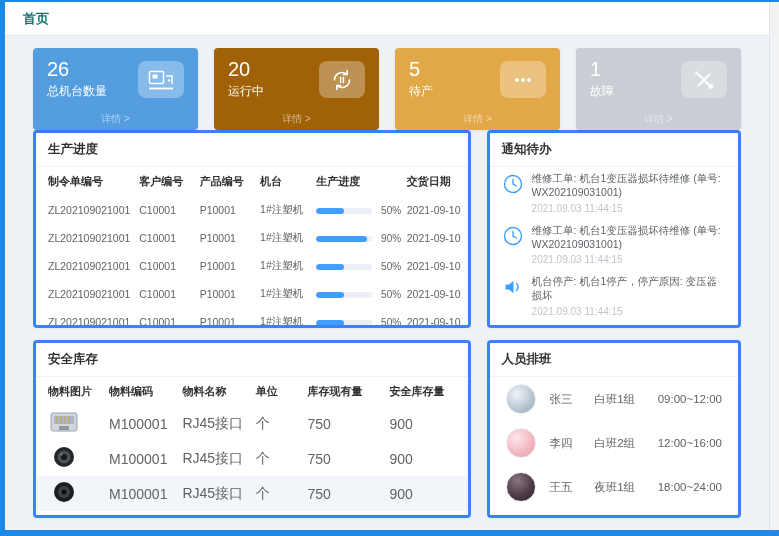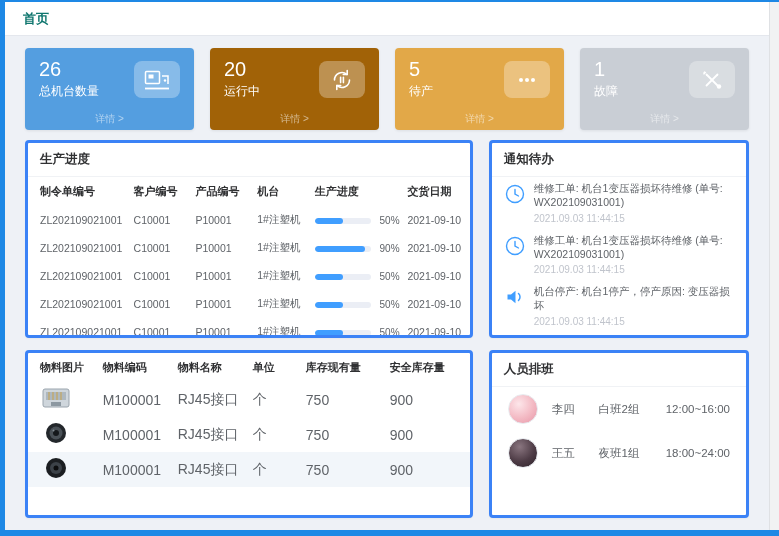--- a/index.html
+++ b/index.html
@@ -6,21 +6,21 @@
   html,body { width:779px; height:536px; }
   body { font-family:"Liberation Sans","DejaVu Sans",sans-serif; }
 
   .screen { position:relative; width:779px; height:536px; background:#1e88e5; overflow:hidden; }
   .scrollbar-track { position:absolute; top:2px; right:0; bottom:6px; width:10px; background:#f1f2f3; border-left:1px solid #dfe1e4; }
   .app { position:absolute; left:5px; top:2px; right:10px; bottom:6px; background:#eef1f6; display:flex; flex-direction:column; overflow:hidden; }
 
   .topbar { flex:none; height:34px; background:#fff; border-bottom:1px solid #e4e7ed; display:flex; align-items:center; padding:0 18px; }
   .topbar .title { font-size:13px; font-weight:700; color:#0f766e; }
 
-  .content { flex:1; padding:12px 20px; display:flex; flex-direction:column; gap:10px; overflow:hidden; }
+  .content { flex:1; padding:12px 28px; display:flex; flex-direction:column; gap:0; overflow:hidden; }
 
   
   .cards { flex:none; height:82px; display:grid; grid-template-columns:repeat(4,1fr); gap:16px; }
   .card { position:relative; border-radius:4px; color:#fff; padding:10px 14px; box-shadow:0 1px 3px rgba(0,0,0,.08); cursor:pointer; }
   .card .num { font-size:20px; line-height:22px; }
   .card .label { font-size:12px; margin-top:3px; }
   .card .iconbox { position:absolute; right:14px; top:13px; width:46px; height:37px; background:rgba(255,255,255,.3); border-radius:8px; display:flex; align-items:center; justify-content:center; }
   .card .detail { position:absolute; left:0; right:0; bottom:4px; text-align:center; font-size:10px; color:rgba(255,255,255,.55); }
 
   
@@ -270,20 +270,21 @@
               <div class="n-body">
                 <div class="n-text">计划暂停: 机台1生产计划已暂停</div>
 
               </div>
             </div>
 
           </div>
         </div>
 
         <div class="panel">
+          <div class="panel-header">安全库存</div>
           <div class="panel-body">
             <table class="tbl inv">
               <thead>
                 <tr>
                   <th>物料图片</th>
                   <th>物料编码</th>
                   <th>物料名称</th>
                   <th>单位</th>
                   <th>库存现有量</th>
                   <th>安全库存量</th>
@@ -347,20 +348,26 @@
                 </tr>
               </tbody>
             </table>
           </div>
         </div>
 
         <div class="panel">
           <div class="panel-header">人员排班</div>
           <div class="panel-body">
 
+            <div class="sched-row">
+              <span class="avatar av-0"></span>
+              <span class="s-name">张三</span>
+              <span class="s-shift">白班1组</span>
+              <span class="s-time">09:00~12:00</span>
+            </div>
 
             <div class="sched-row">
               <span class="avatar av-1"></span>
               <span class="s-name">李四</span>
               <span class="s-shift">白班2组</span>
               <span class="s-time">12:00~16:00</span>
             </div>
 
             <div class="sched-row">
               <span class="avatar av-2"></span>

